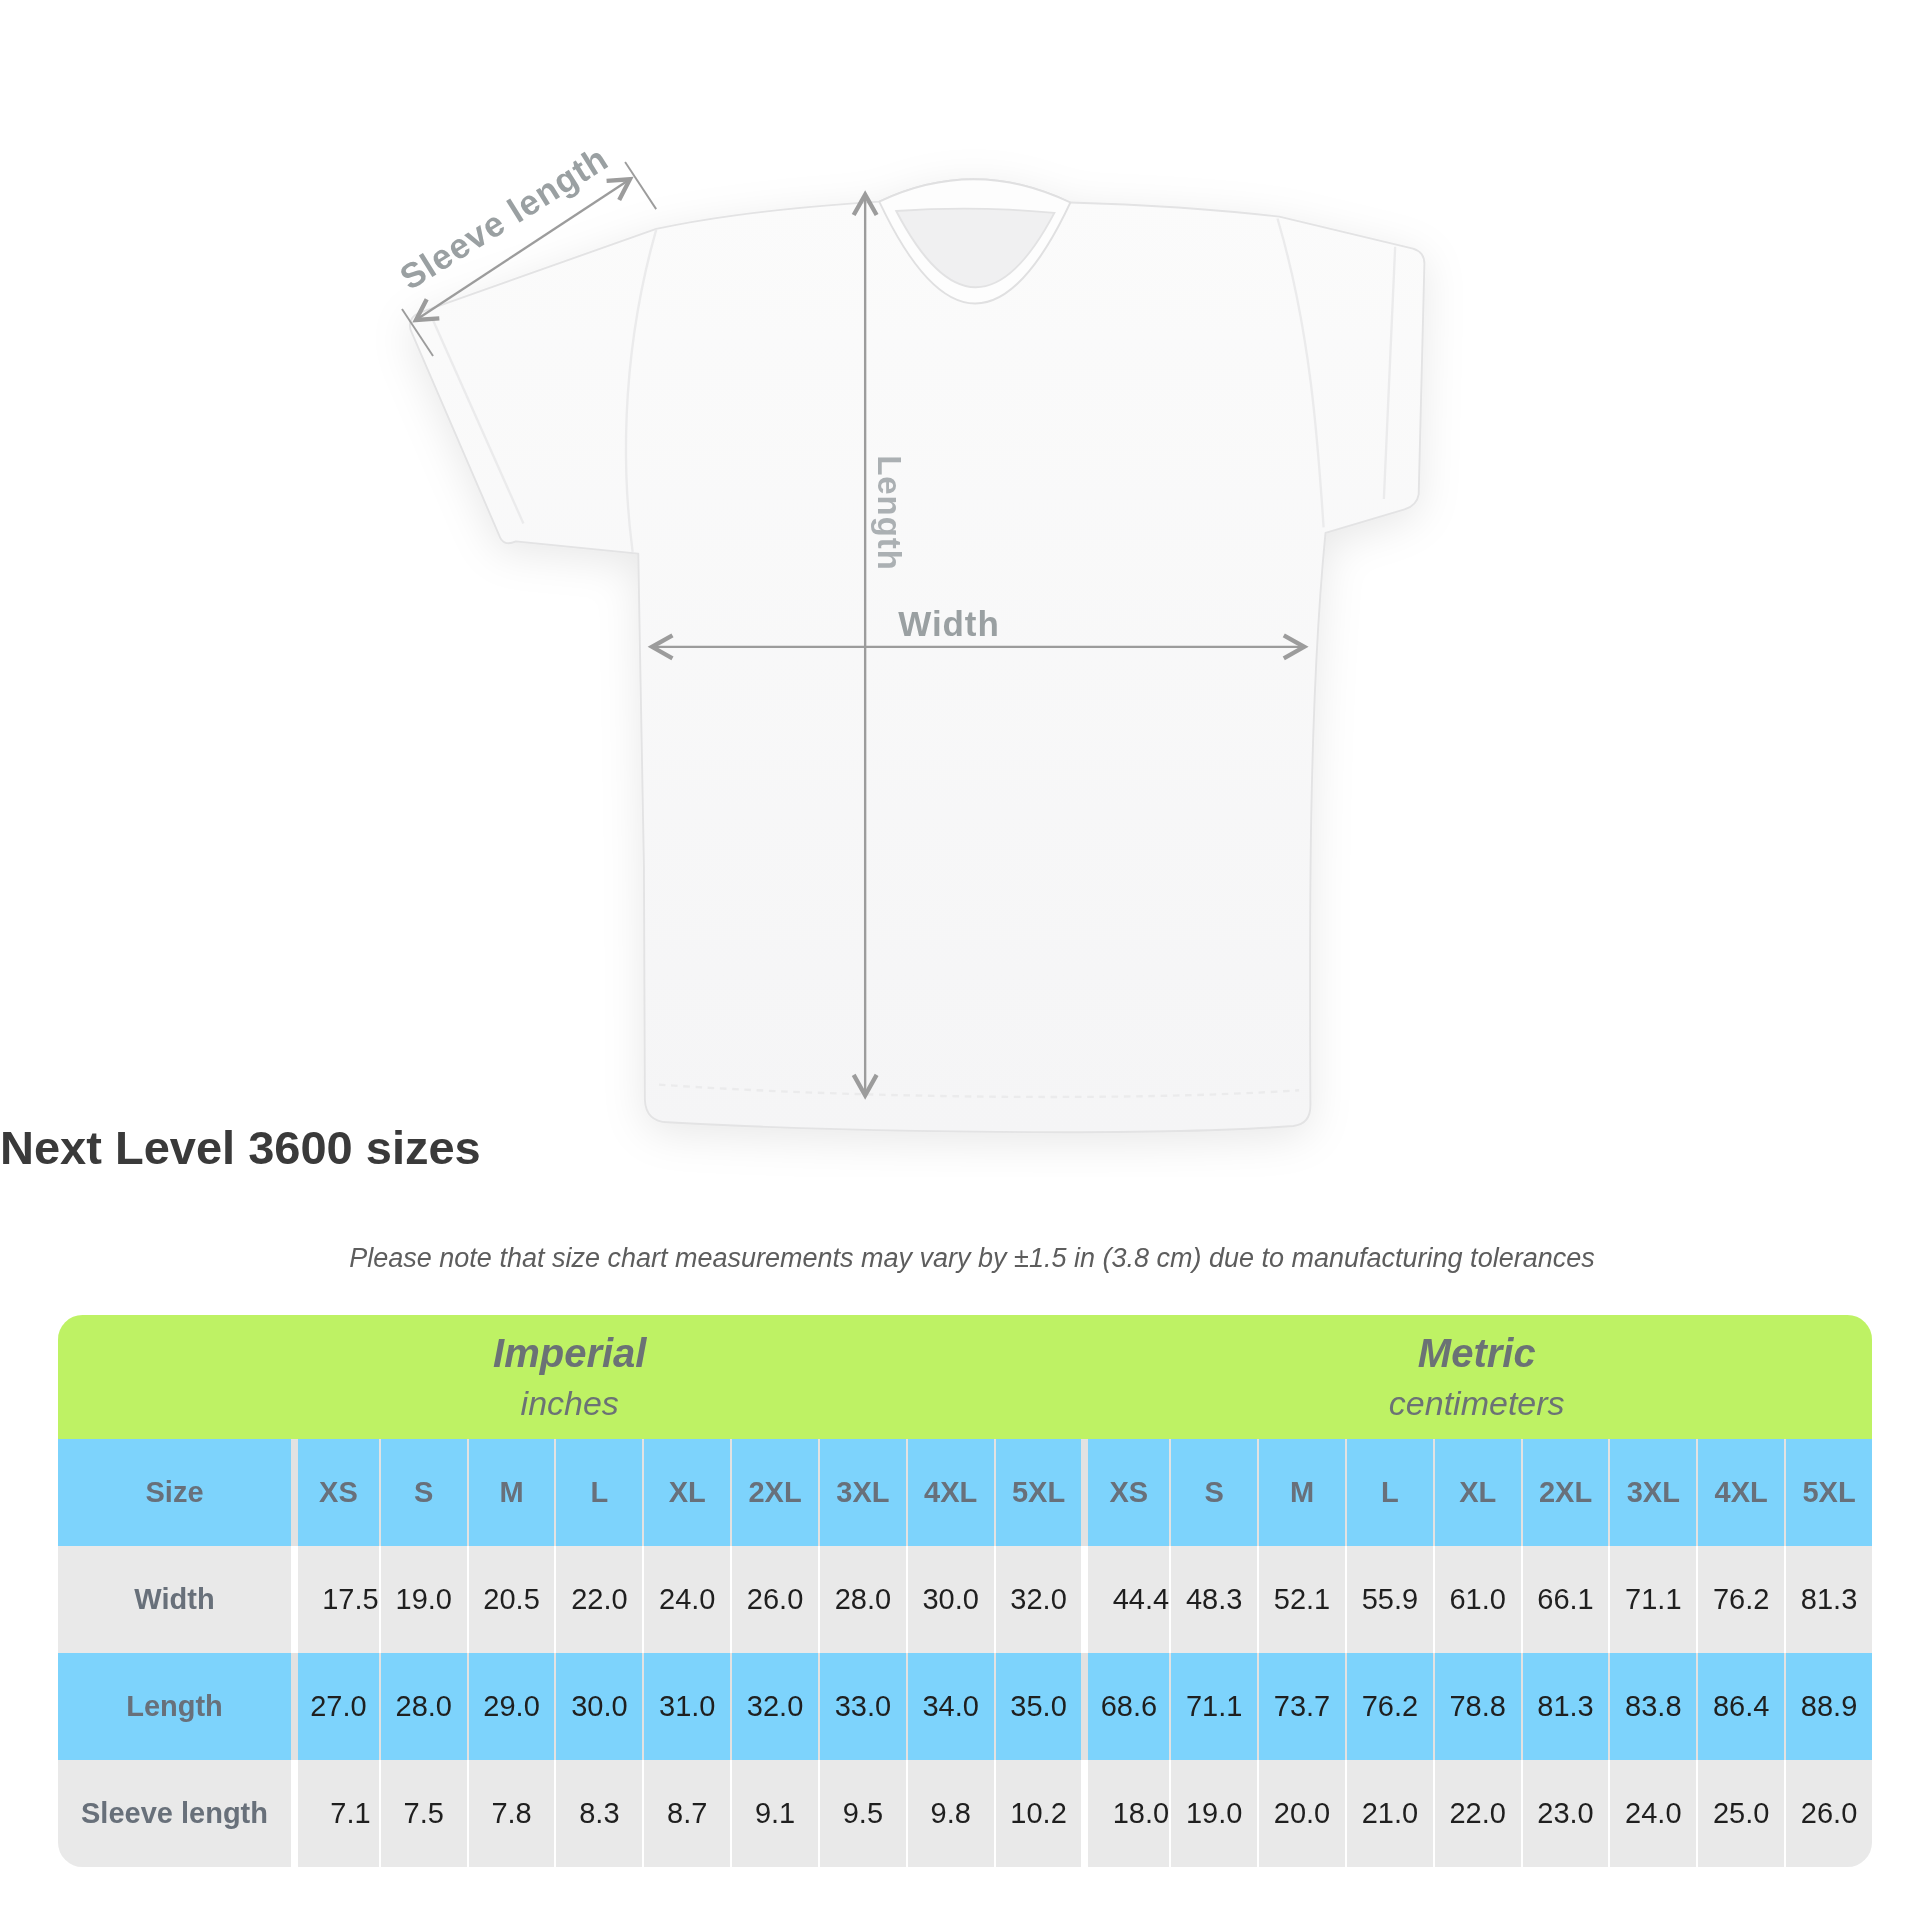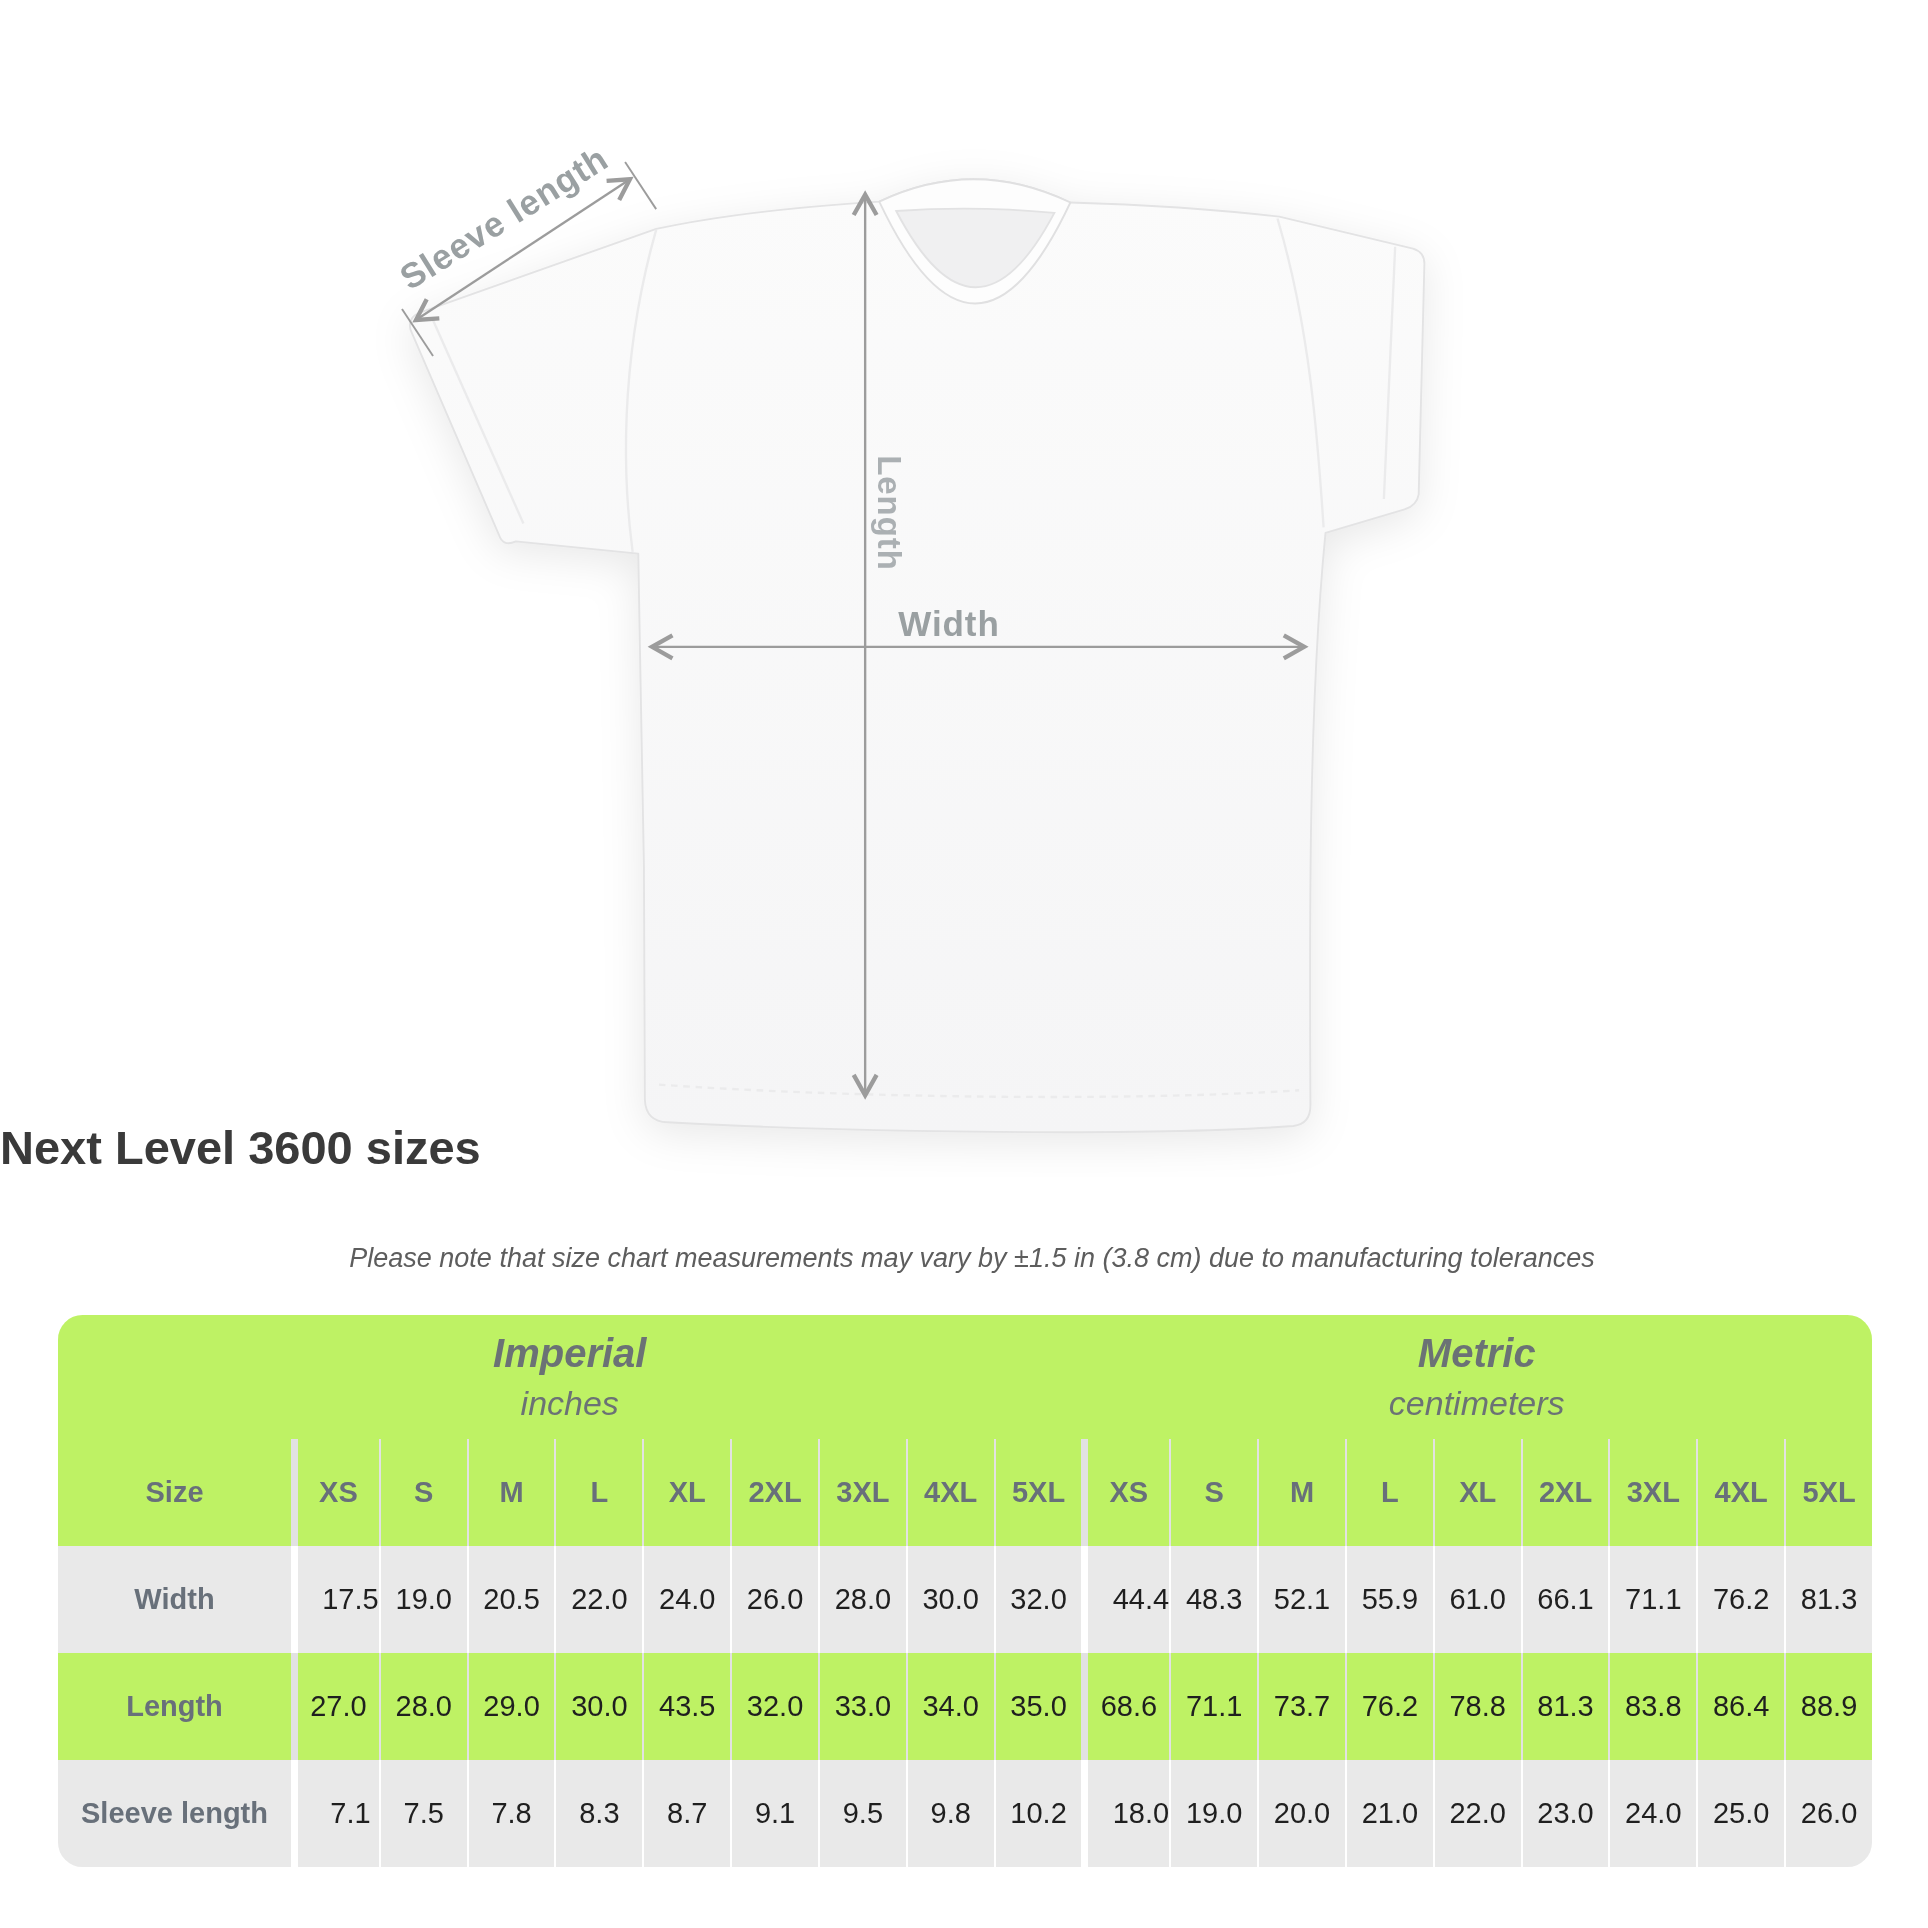--- a/index.html
+++ b/index.html
@@ -14,21 +14,21 @@
   #title{position:absolute;left:0;right:0;top:1120px;margin:0;text-align:left;
          font-size:47px;line-height:1.2;font-weight:bold;color:#3a3a3a;}
   #subtitle{position:absolute;left:16px;right:0;top:1243px;margin:0;text-align:center;
             font-style:italic;font-size:27px;color:#5d5d5d;}
   #table-wrap{position:absolute;left:58px;top:1315px;width:1814px;border-radius:24.5px;overflow:hidden;}
   table{width:100%;border-collapse:separate;border-spacing:0;table-layout:fixed;}
   td{padding:0;text-align:center;vertical-align:middle;}
   tr.unit-row td{background:#bef264;height:124px;}
   .unit-name{font-size:40px;font-weight:bold;font-style:italic;color:#6b7275;}
   .unit-sub{font-size:34px;font-style:italic;color:#6b7275;margin-top:7.5px;}
-  tr.r-white td{background:#bef264;height:107px;}
+  tr.r-white td{background:#7dd3fc;height:107px;}
   tr.r-gray td{background:#e9e9e9;height:107px;}
   td.hdr{font-weight:bold;color:#68707a;font-size:29px;}
   td.val{color:#1f1f1f;font-size:29px;}
   tr.r-white td.b{border-left:2.8px solid #e2e2e2;}
   tr.r-white td.bt{border-left:7.5px solid #e2e2e2;}
   tr.r-gray td.b{border-left:2.8px solid #ffffff;}
   tr.r-gray td.bt{border-left:7.5px solid #ffffff;padding-left:24px;}
 </style>
 </head>
 <body>
@@ -164,21 +164,21 @@
             <td class="val b">71.1</td>
             <td class="val b">76.2</td>
             <td class="val b">81.3</td>
           </tr>
           <tr class="r-white">
             <td class="hdr">Length</td>
             <td class="val bt">27.0</td>
             <td class="val b">28.0</td>
             <td class="val b">29.0</td>
             <td class="val b">30.0</td>
-            <td class="val b">43.5</td>
+            <td class="val b">31.0</td>
             <td class="val b">32.0</td>
             <td class="val b">33.0</td>
             <td class="val b">34.0</td>
             <td class="val b">35.0</td>
             <td class="val bt">68.6</td>
             <td class="val b">71.1</td>
             <td class="val b">73.7</td>
             <td class="val b">76.2</td>
             <td class="val b">78.8</td>
             <td class="val b">81.3</td>

